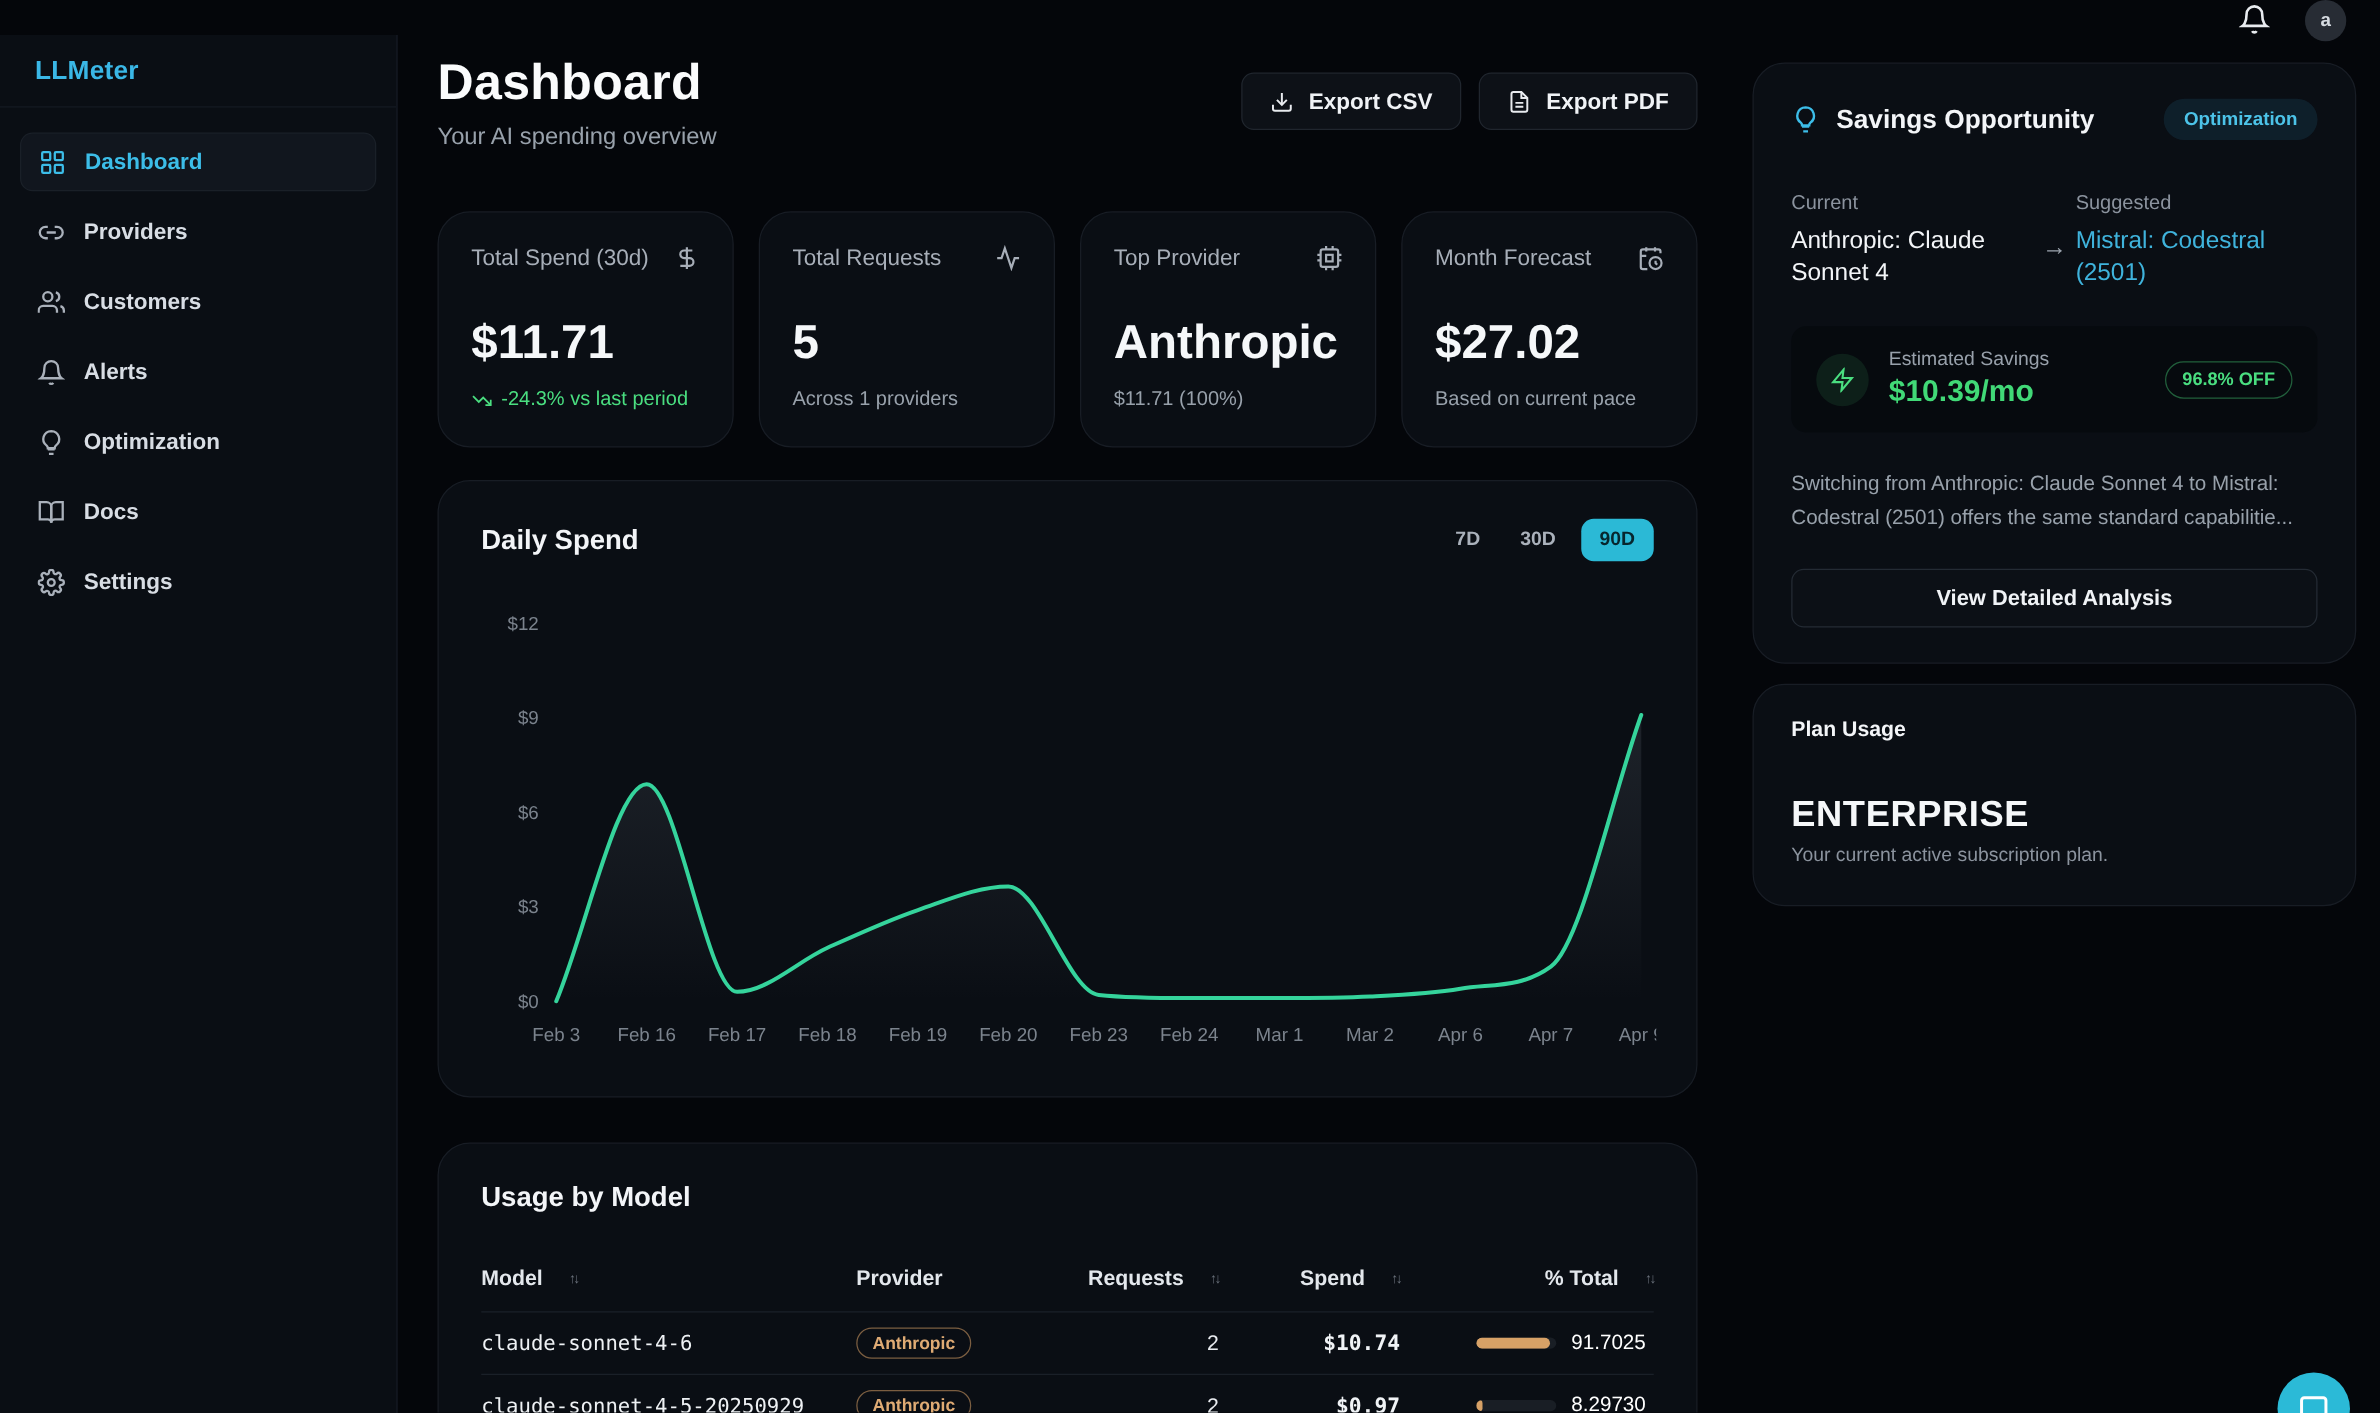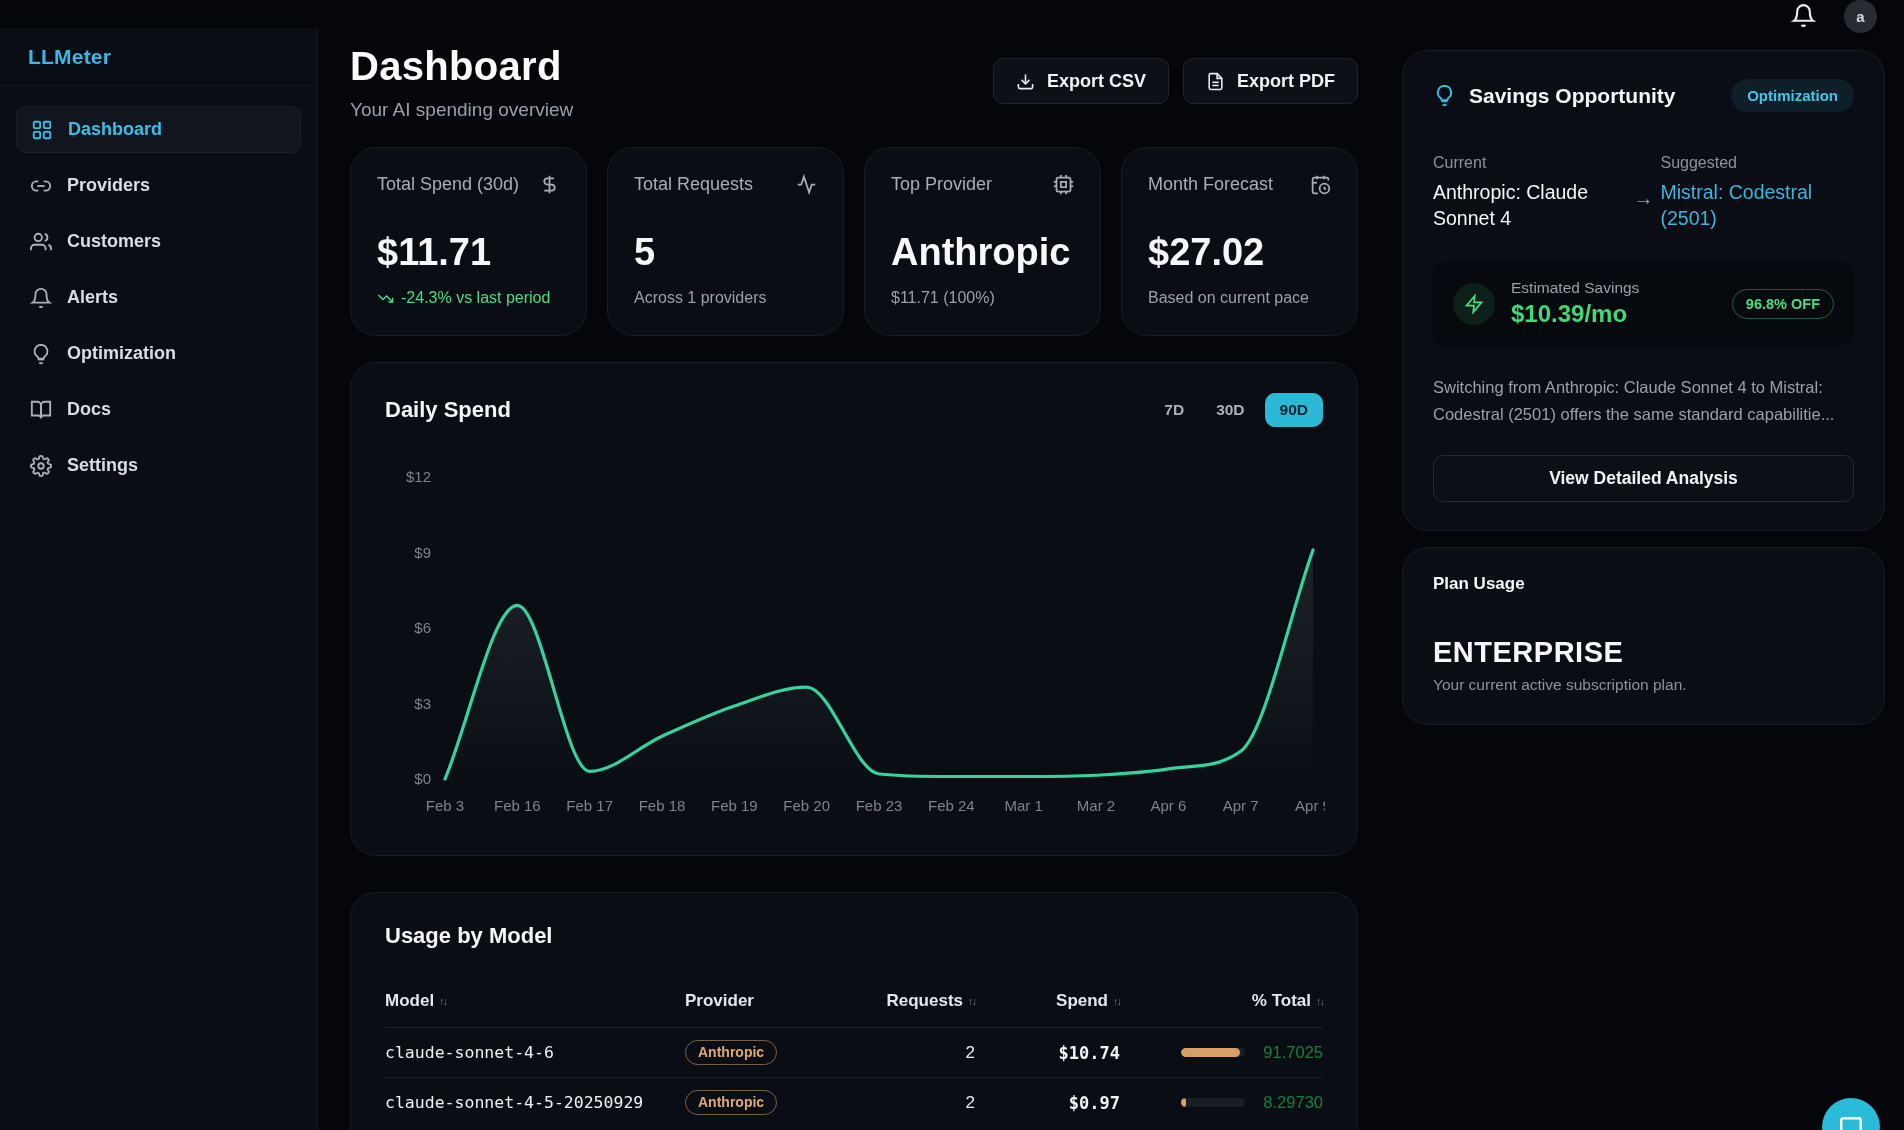--- a/index.html
+++ b/index.html
@@ -39,21 +39,21 @@
   .page-head { display:flex; justify-content:space-between; align-items:flex-start; }
   .page-title { font-size:40px; font-weight:800; color:#fafbfc; letter-spacing:.3px; }
   .page-sub { margin-top:10px; font-size:19px; color:#98a1ab; }
   .head-actions { display:flex; gap:14px; margin-top:14px; }
   .btn { display:flex; align-items:center; gap:12px; height:46px; padding:0 22px;
          background:#0d1117; border:1px solid #20262e; border-radius:10px;
          color:#f0f3f6; font-size:18px; font-weight:bold; cursor:pointer; }
   .btn svg { width:19px; height:19px; stroke:#e8ebef; }
 
   
-  .stats-row { display:grid; grid-template-columns:repeat(4,1fr); gap:20px; margin-top:26px; }
+  .stats-row { display:grid; grid-template-columns:repeat(4,1fr); gap:20px; margin-top:48px; }
   .stat-card { padding:26px 26px 28px; }
   .stat-top { display:flex; justify-content:space-between; align-items:center;
               color:#a7aeb8; font-size:18px; }
   .stat-top svg { width:21px; height:21px; stroke:#a7aeb8; }
   .stat-value { margin-top:36px; font-size:38px; font-weight:800; color:#f5f7f9; }
   .stat-sub { margin-top:15px; font-size:16px; color:#98a1ab; display:flex; align-items:center; gap:7px; }
   .stat-sub.green { color:#4ade80; }
   .stat-sub svg { width:17px; height:17px; stroke:#4ade80; }
 
   
@@ -66,37 +66,37 @@
   .range.active { background:#2bb9d6; color:#07262e; padding:8px 15px; }
   .chart-wrap { margin-top:22px; }
   .axis-label { fill:#7b838d; font-size:15px; font-family:"Liberation Sans",sans-serif; }
 
   
   .table-card { margin-top:36px; padding:30px 34px; }
   .table-title { font-size:22px; font-weight:bold; color:#f3f5f8; }
   .tbl { margin-top:42px; }
   .tr { display:flex; align-items:center; }
   .th { color:#e3e7ec; font-size:17px; font-weight:bold; padding-bottom:16px;
-        display:flex; align-items:center; gap:5px; }
+        display:flex; align-items:center; gap:21px; }
   .sort { color:#6b727c; font-size:11px; letter-spacing:-2px; }
   .col-model { flex:0 0 300px; }
   .col-provider { flex:0 0 180px; }
   .col-requests { flex:0 0 110px; justify-content:flex-end; text-align:right; }
   .col-spend { flex:0 0 145px; justify-content:flex-end; text-align:right; }
   .col-pct { flex:1; justify-content:flex-end; text-align:right; }
   .body-row { height:50px; border-top:1px solid #1a2028; }
   .td { display:flex; align-items:center; font-size:17px; color:#e8ebef; }
   .model-name { font-family:"DejaVu Sans Mono", monospace; font-size:16.5px; color:#eef1f4; }
   .badge-provider { display:inline-block; border:1px solid rgba(217,161,102,.55); color:#dfab74;
                     border-radius:999px; padding:3px 12px 4px; font-size:14px; font-weight:bold; }
   .spend-val { font-family:"DejaVu Sans Mono", monospace; font-weight:bold; color:#f0f3f6; }
   .pct-wrap { display:flex; align-items:center; gap:12px; justify-content:flex-end; width:100%; }
   .pct-track { width:64px; height:9px; border-radius:5px; background:#191e25; overflow:hidden; }
   .pct-fill { height:100%; border-radius:5px; background:#d7a166; }
-  .pct-num { color:#15803d; font-size:16.5px; min-width:66px; text-align:right; }
+  .pct-num { color:#ffffff; font-size:16.5px; min-width:66px; text-align:left; }
 
   
   .savings-card { padding:28px 30px; }
   .sav-head { display:flex; align-items:center; }
   .sav-head svg { width:23px; height:23px; stroke:#3cbde8; margin-right:13px; }
   .sav-title { font-size:21px; font-weight:bold; color:#f3f5f8; flex:1; }
   .badge-opt { background:rgba(56,189,248,.10); color:#4cc3e8; font-size:15px; font-weight:bold;
                padding:8px 16px; border-radius:999px; }
   .compare { display:grid; grid-template-columns:1fr 34px 1fr; margin-top:42px; align-items:start; }
   .cmp-label { font-size:16px; color:#8b939e; margin-bottom:8px; }

